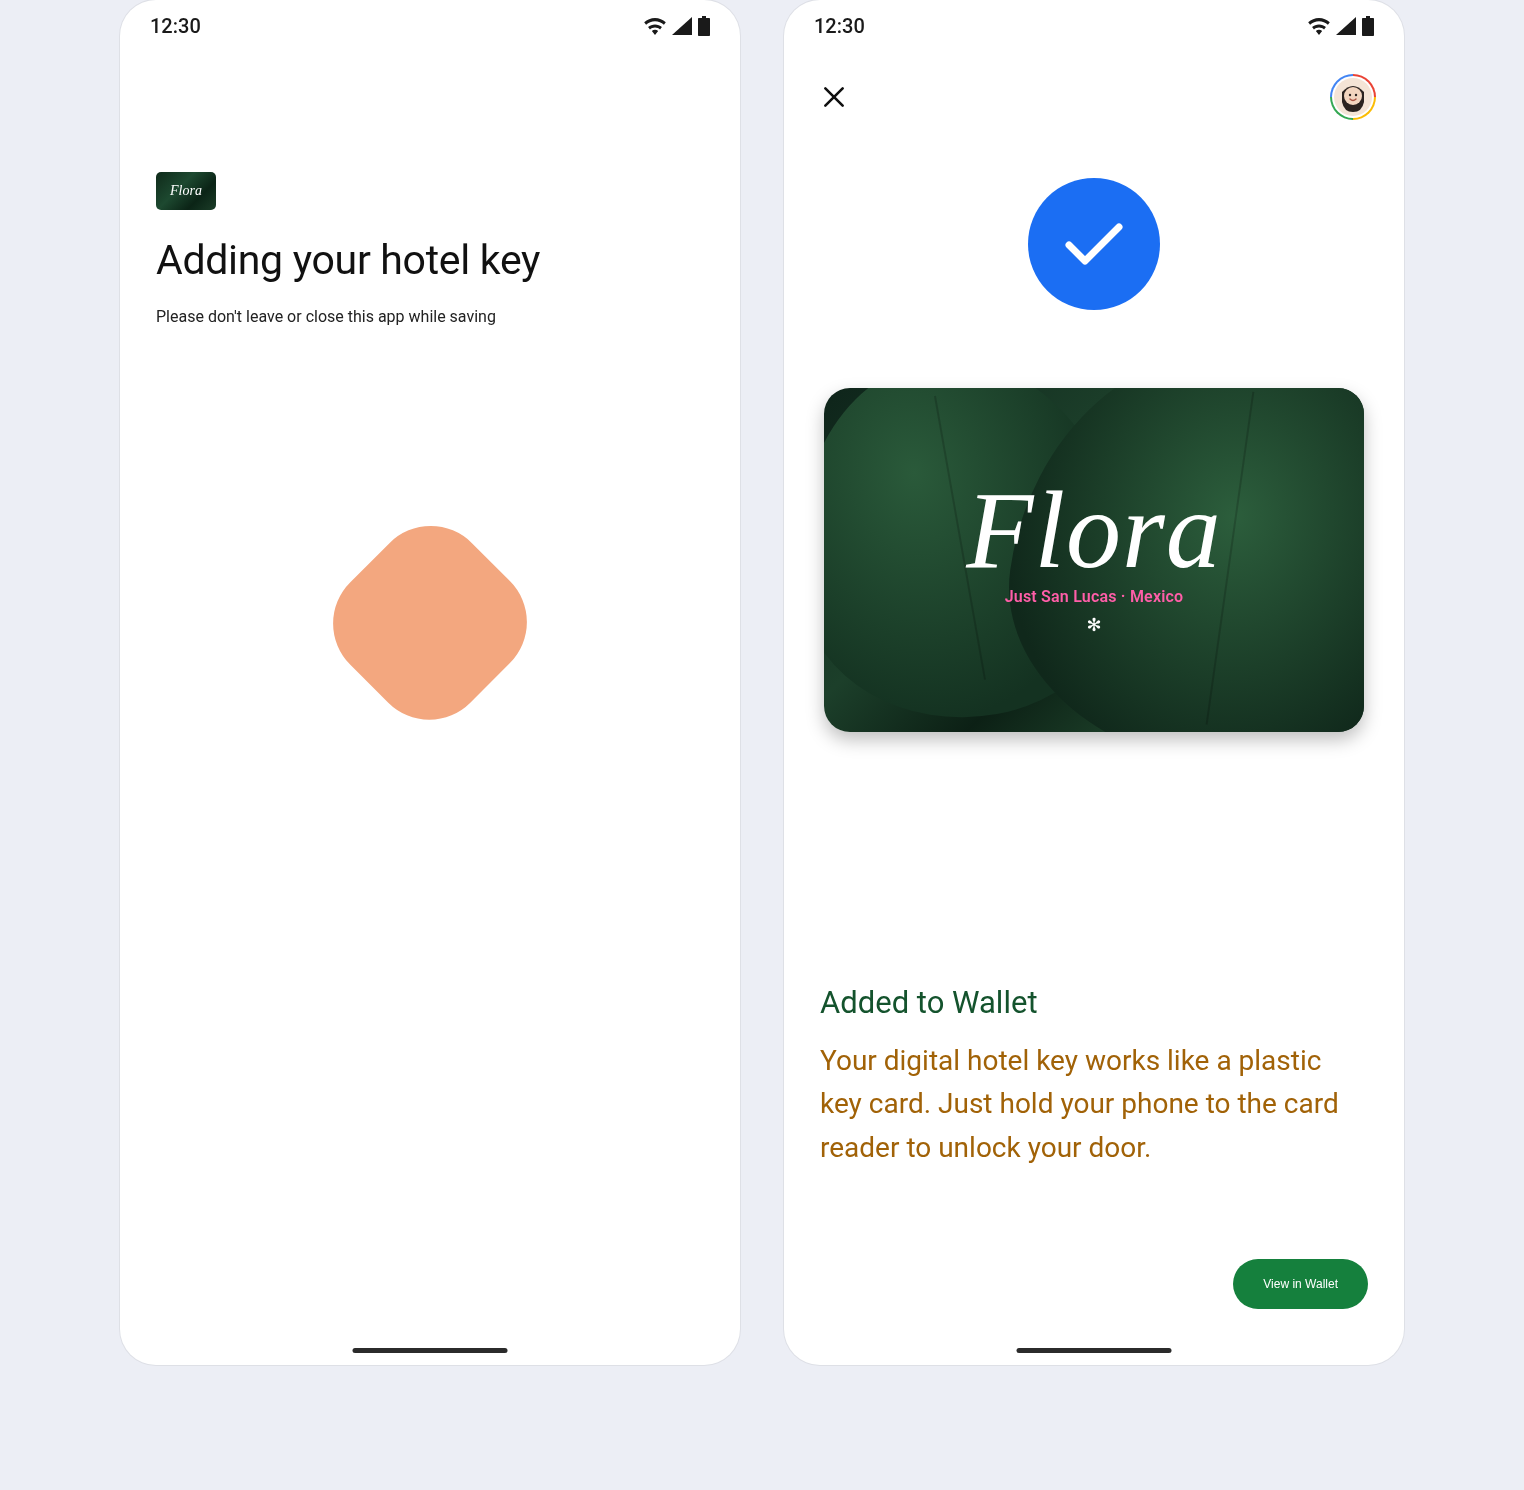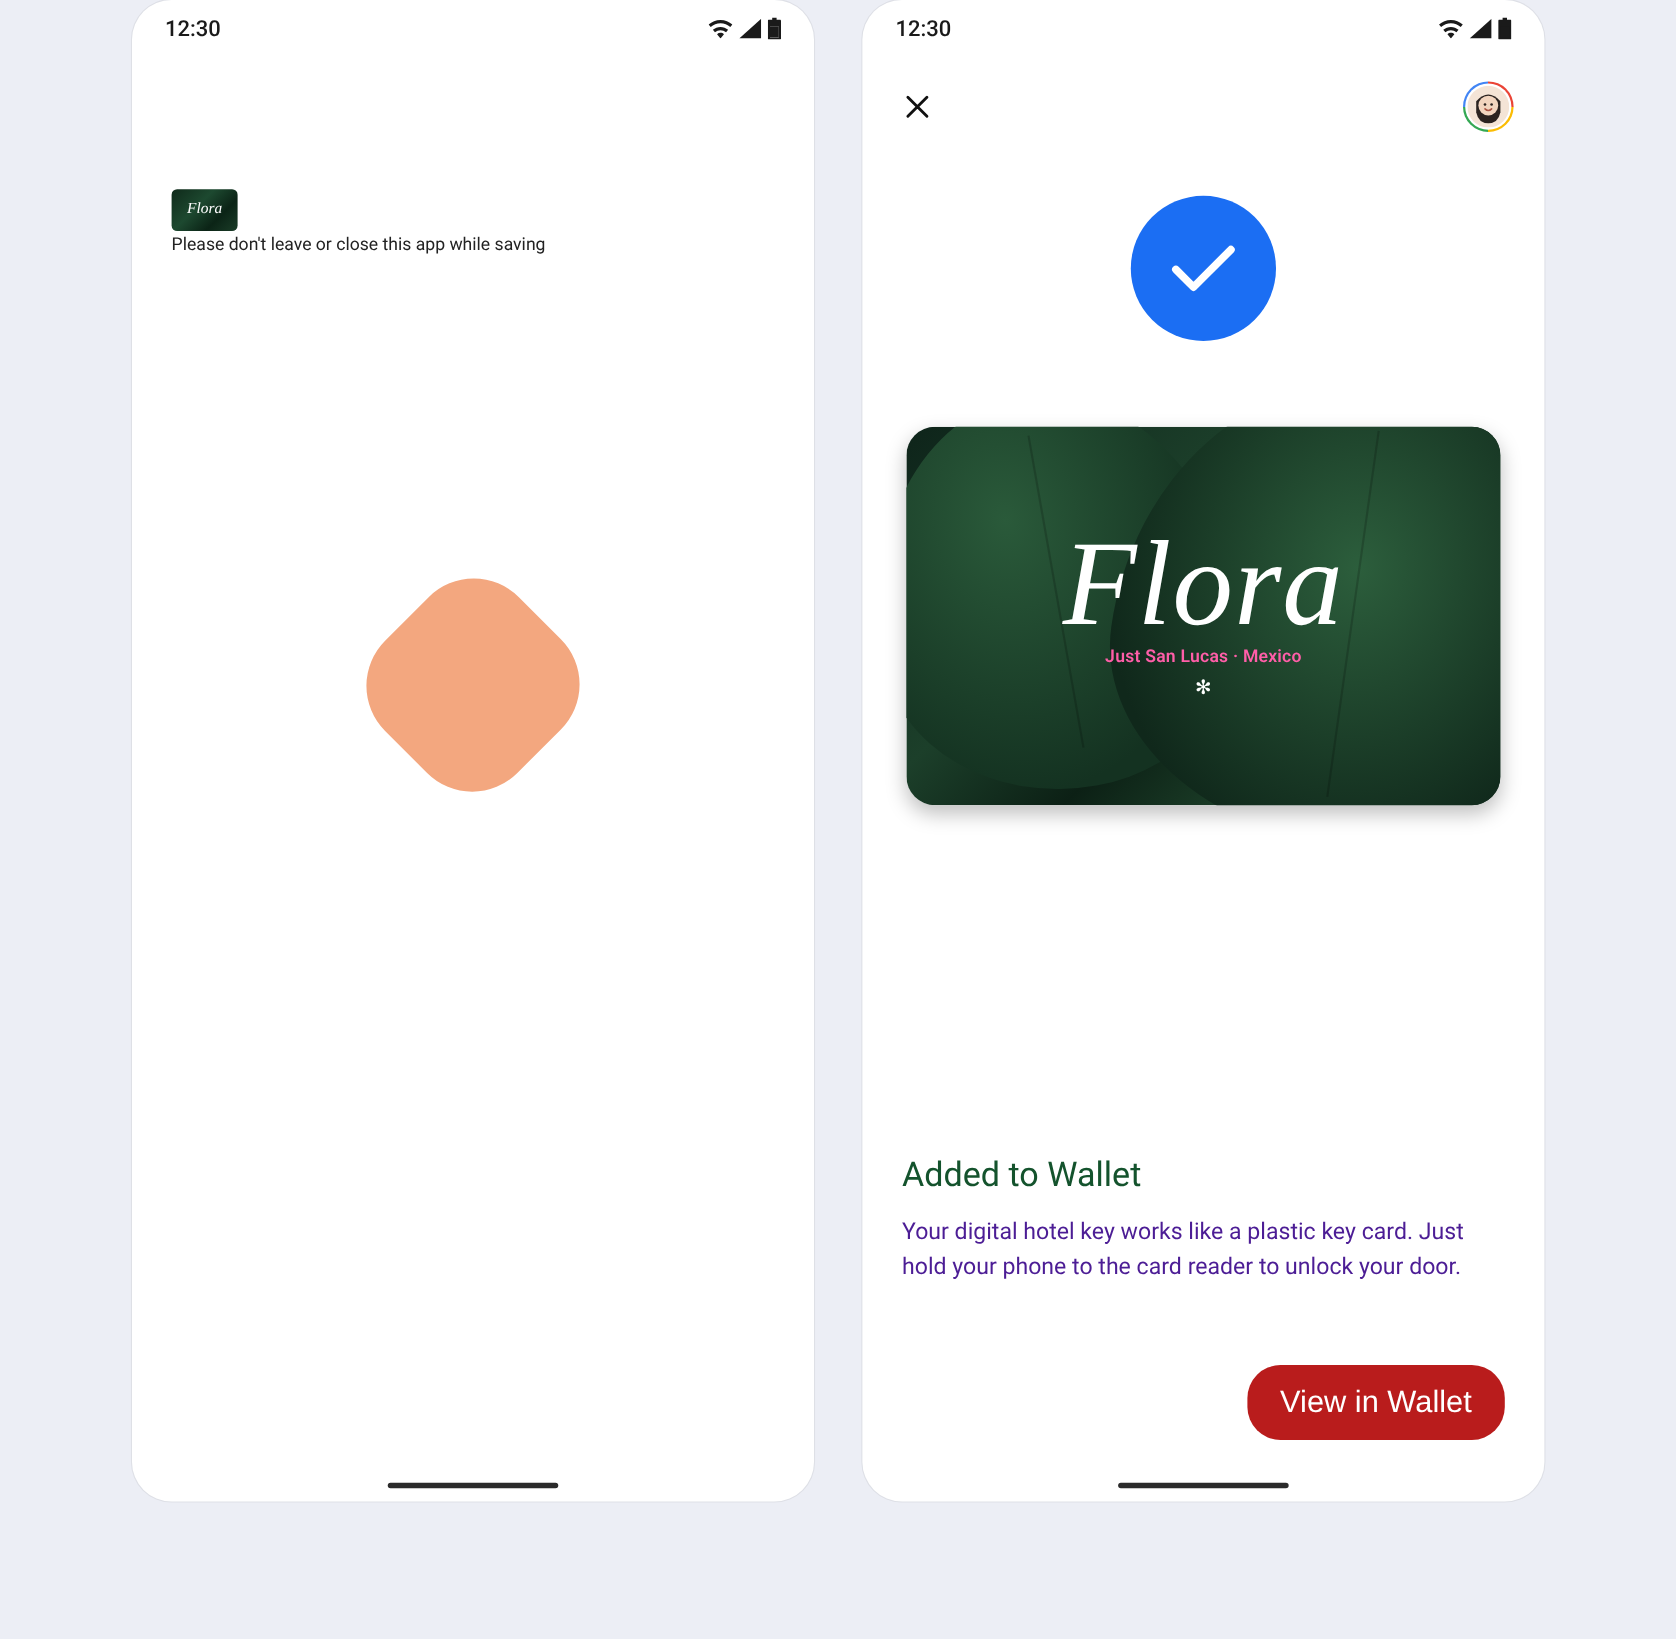--- a/index.html
+++ b/index.html
@@ -54,23 +54,23 @@
   .leaf.l2{width:430px;height:420px;right:-80px;top:-40px;background:radial-gradient(ellipse at 50% 40%,#2c5e3c,#10281b 75%);transform:rotate(8deg);}
   .leaf .vein{position:absolute;background:rgba(0,0,0,0.18);width:2px;height:80%;left:50%;top:10%;}
   .big-card .overlay{position:absolute;inset:0;display:flex;flex-direction:column;align-items:center;justify-content:center;}
   .flora-big{font-family:'Brush Script MT','Segoe Script',cursive;font-style:italic;color:#fff;
     font-size:110px;line-height:1;margin-top:-10px;letter-spacing:1px;}
   .flora-sub{color:#ff5ea8;font-size:16px;font-weight:600;margin-top:2px;letter-spacing:0.2px;}
   .flora-glyph{color:#fff;margin-top:8px;font-size:18px;}
 
   .s2-bottom{position:absolute;left:0;right:0;bottom:0;padding:0 36px 56px;}
   .s2-h{font-size:31px;color:#14532d;margin:0 0 18px;font-weight:400;}
-  .s2-p{font-size:21px;color:#4c1d95;line-height:1.55;margin:0;}
-  .view-btn{position:absolute;right:36px;bottom:56px;background:#b91c1c;color:#fff;
-    border:none;border-radius:30px;padding:18px 30px;font-size:28px;font-weight:500;cursor:pointer;}
+  .s2-p{font-size:28px;color:#a16207;line-height:1.55;margin:0;}
+  .view-btn{position:absolute;right:36px;bottom:56px;background:#15803d;color:#fff;
+    border:none;border-radius:30px;padding:18px 30px;font-size:12px;font-weight:500;cursor:pointer;}
   .s2-text-block{margin-bottom:140px;}
 </style>
 </head>
 <body>
 
 <div class="stage">
 
   <div class="phone">
     <div class="status-bar">
       <span>12:30</span>
@@ -86,20 +86,21 @@
             <rect x="2" y="8" width="8" height="10" fill="#1a1a1a"></rect>
             <rect x="2" y="4" width="8" height="4" fill="#fff" opacity="0"></rect>
           </svg>
       </span>
     </div>
 
     <div class="s1-body">
       <div class="mini-card">
         <span class="flora">Flora</span>
       </div>
+      <div class="s1-title">Adding your hotel key</div>
       <div class="s1-sub">Please don't leave or close this app while saving</div>
     </div>
 
     <div class="spinner">
       <div class="blob"></div>
     </div>
 
     <div class="home-ind"></div>
   </div>
 

